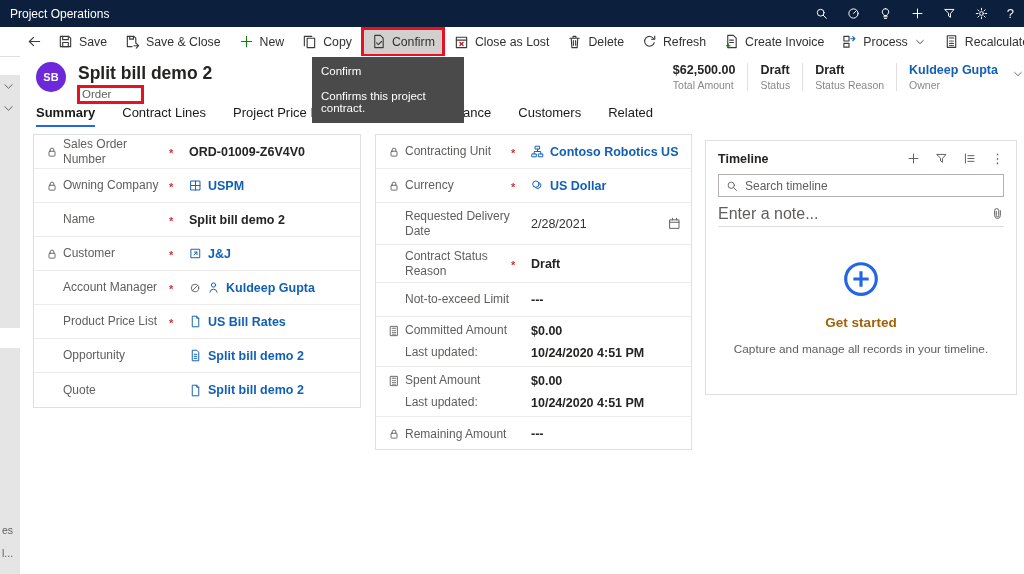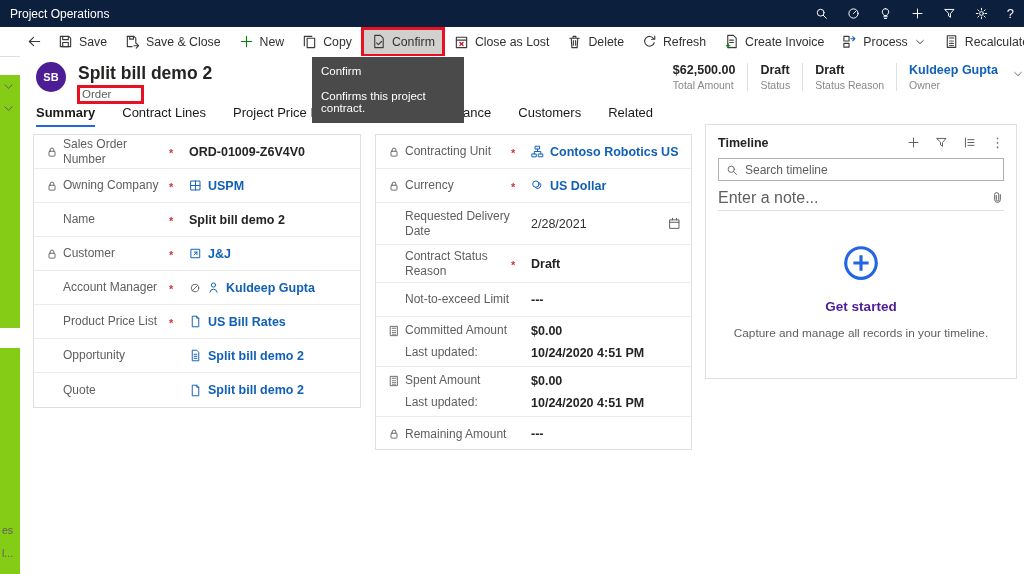--- a/index.html
+++ b/index.html
@@ -27,48 +27,48 @@
   .cmdbar{position:absolute;left:0;top:27px;width:1024px;height:30px;background:#fff;border-bottom:1px solid #e1dfdd;display:flex;align-items:center;font-size:12.3px;color:#323130;}
   .cmd{display:flex;align-items:center;gap:6px;padding:0 9px;height:28px;cursor:pointer;white-space:nowrap;}
   .cmd.back{margin-left:20px;padding:0 7px;}
   .cmd.highlighted{background:#d2d0ce;border:3px solid #E81123;height:30px;padding:0 7px;}
 
   
   .tooltip{position:absolute;left:312px;top:57px;width:152px;background:#4a4a4a;color:#fff;font-size:11.5px;padding:8px 9px 9px;z-index:40;}
   .tooltip .desc{margin-top:13px;}
 
   
-  .leftstrip{position:absolute;left:0;top:75px;width:20px;height:499px;background:#84cc16;overflow:hidden;}
+  .leftstrip{position:absolute;left:0;top:75px;width:20px;height:499px;background:#e5e5e5;overflow:hidden;}
   .strip-notch{position:absolute;left:0;top:253px;width:20px;height:20px;background:#fff;}
   .strip-frag{position:absolute;left:2px;font-size:10.5px;color:#605e5c;white-space:nowrap;}
   .strip-chevrons{position:absolute;left:2px;top:80px;z-index:5;display:flex;flex-direction:column;gap:9px;}
 
   
   .rheader{position:absolute;left:20px;top:56px;width:1004px;height:49px;background:#fff;}
-  .avatar{position:absolute;left:16px;top:6px;width:30px;height:30px;border-radius:50%;background:#4c1d95;color:#fff;font-size:11px;font-weight:700;display:flex;align-items:center;justify-content:center;}
+  .avatar{position:absolute;left:16px;top:6px;width:30px;height:30px;border-radius:50%;background:#6d28d9;color:#fff;font-size:11px;font-weight:700;display:flex;align-items:center;justify-content:center;}
   .rtitle{position:absolute;left:58px;top:7px;font-size:17.5px;font-weight:700;color:#252423;}
   .rentity{position:absolute;left:57px;top:29px;border:3px solid #E81123;padding:0 30px 1px 2px;font-size:11.5px;color:#605e5c;}
   .stats{position:absolute;right:14px;top:7px;display:flex;align-items:stretch;}
   .stat{padding:0 12px;display:flex;flex-direction:column;gap:2px;}
   .stat .v{font-size:12.5px;font-weight:700;color:#252423;}
   .stat .l{font-size:10.5px;color:#8a8886;}
   .stat.owner .v{color:#1160B7;}
   .stat + .stat{border-left:1px solid #e1dfdd;}
   .hdr-collapse{position:absolute;right:0px;top:12px;}
 
   
   .tabs{position:absolute;left:36px;top:105px;display:flex;gap:27px;font-size:13px;color:#1b1a19;}
   .tab{padding-bottom:5px;cursor:pointer;}
   .tab.active{font-weight:700;border-bottom:2px solid #2266E3;}
 
   
   .card{position:absolute;background:#fff;border:1px solid #e1dfdd;}
   .card-left{left:33px;top:134px;width:328px;height:274px;}
   .card-mid{left:375px;top:134px;width:317px;height:316px;}
-  .card-timeline{left:705px;top:124px;width:312px;height:255px;}
+  .card-timeline{left:705px;top:140px;width:312px;height:255px;}
 
   .frow{display:flex;align-items:center;padding:0 10px 0 12px;border-bottom:1px solid #edebe9;}
   .frow:last-child{border-bottom:none;}
   .lockslot{width:17px;display:flex;align-items:center;}
   .flabel{width:106px;font-size:12px;color:#605e5c;line-height:1.25;}
   .req{width:12px;color:#D13438;font-size:11px;font-weight:700;padding-top:2px;}
   .fval{flex:1;display:flex;align-items:center;gap:6px;padding-left:8px;font-size:12.5px;color:#252423;min-width:0;}
   .fval .txt{font-weight:700;}
   .fval .plain{font-weight:400;color:#323130;}
   .fval a.link{color:#1160B7;font-weight:700;text-decoration:none;white-space:nowrap;cursor:pointer;}
@@ -81,21 +81,21 @@
   .tl-head{display:flex;align-items:center;}
   .tl-title{font-size:12.5px;font-weight:700;color:#252423;}
   .tl-icons{margin-left:auto;display:flex;align-items:center;gap:15px;}
   .tl-search{margin-top:8px;height:23px;border:1px solid #b3b0ad;display:flex;align-items:center;gap:7px;padding:0 7px;cursor:text;}
   .tl-search .ph{font-size:12px;color:#605e5c;}
   .tl-note{margin-top:4px;height:26px;display:flex;align-items:center;border-bottom:1px solid #e1dfdd;cursor:text;}
   .tl-note .ph{font-size:16px;color:#605e5c;}
   .tl-note .clip{margin-left:auto;}
   .tl-empty{margin-top:34px;display:flex;flex-direction:column;align-items:center;gap:0;}
   .tl-empty .circ{width:36px;height:36px;}
-  .tl-empty .t{margin-top:18px;font-size:13.5px;font-weight:700;color:#4c1d95;}
+  .tl-empty .t{margin-top:18px;font-size:13.5px;font-weight:700;color:#a16207;}
   .tl-empty .c{margin-top:12px;font-size:11.8px;color:#605e5c;}
   .dots{font-size:13px;color:#605e5c;cursor:pointer;}
 </style>
 </head>
 <body>
 
 <svg width="0" height="0" style="position:absolute">
   <defs>
     <symbol id="i-back" viewBox="0 0 16 16">
         <path d="M13.5 8H3M7 3.5L2.5 8 7 12.5"></path>

